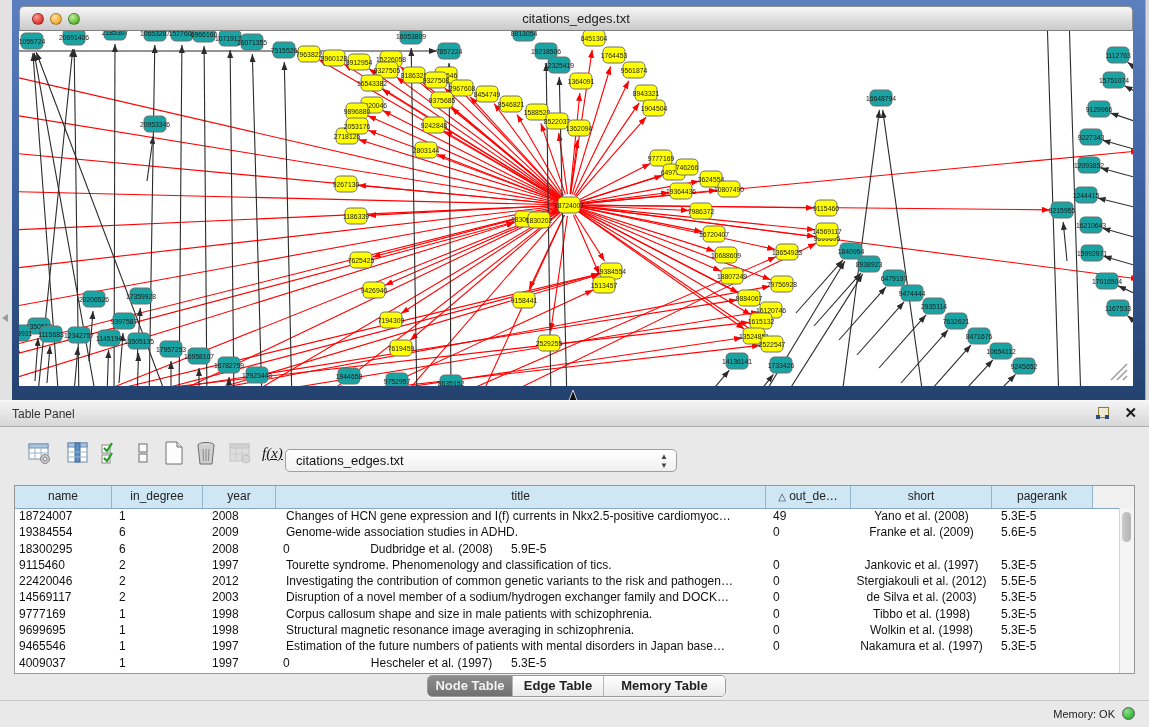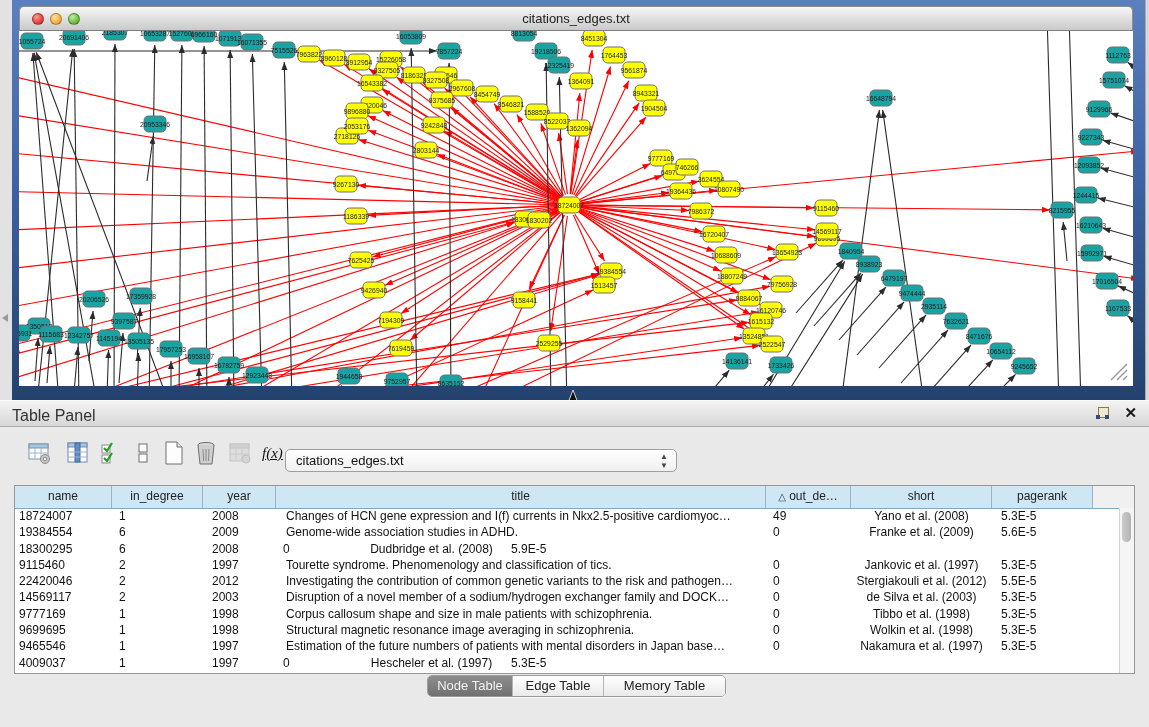--- a/index.html
+++ b/index.html
@@ -21,21 +21,21 @@
   .graph-label{font-family:"Liberation Sans",sans-serif;}
 
   
   #right-sliver{position:absolute;left:1145px;top:0;width:4px;height:400px;background:#d9d9d9;border-left:1px solid #a9a9a9;}
   #gutter-arrow{position:absolute;left:2px;top:314px;width:0;height:0;border-top:4px solid transparent;border-bottom:4px solid transparent;border-right:6px solid #9a9a9a;}
 
   
   #table-panel{position:absolute;left:0;top:400px;width:1149px;height:327px;background:#e9e9e9;}
   #tp-header{position:absolute;left:0;top:0;width:1149px;height:27px;box-sizing:border-box;
     background:linear-gradient(#f4f4f4,#d7d7d7);border-top:1px solid #fbfbfb;border-bottom:1px solid #adadad;}
-  #tp-title{position:absolute;left:12px;top:6px;font-size:16px;color:#333;}
+  #tp-title{position:absolute;left:12px;top:6px;font-size:12px;color:#333;}
   #tp-float{position:absolute;right:40px;top:6px;width:13px;height:13px;}
   #tp-float .sq1{position:absolute;left:2px;top:0;width:9px;height:9px;border:1px solid #8c7b3a;background:#efe9d2;}
   #tp-float .sq2{position:absolute;left:0;top:8px;width:4px;height:4px;background:#2f4d7c;}
   #tp-float .sq3{position:absolute;left:9px;top:8px;width:4px;height:4px;background:#2f4d7c;}
   #tp-close{position:absolute;right:12px;top:3px;font-size:15px;font-weight:bold;color:#1a1a1a;line-height:18px;}
 
   
   #tp-toolbar{position:absolute;left:0;top:27px;width:1149px;height:55px;}
   .tbi{position:absolute;top:14px;width:26px;height:26px;text-decoration:underline;}
   .tbi svg{display:block;}
@@ -58,21 +58,21 @@
   .td{box-sizing:border-box;font-size:12px;color:#111;line-height:16px;white-space:nowrap;overflow:hidden;}
   .td.c0{padding-left:4px;}.td.c1{padding-left:7px;}.td.c2{padding-left:9px;}.td.c3{padding-left:10px;}
   .td.c4{padding-left:7px;}.td.c5{text-align:center;}.td.c6{padding-left:9px;}
   #vscroll{position:absolute;right:0;top:22px;bottom:0;width:14px;background:#f5f5f5;border-left:1px solid #d3d3d3;}
   #vthumb{position:absolute;left:2px;top:4px;width:9px;height:30px;background:linear-gradient(90deg,#cbcbcb,#b3b3b3);border-radius:5px;}
 
   
   #tabs{position:absolute;left:427px;top:275px;height:20px;display:flex;border:1px solid #9a9a9a;border-radius:5px;
     overflow:hidden;background:#fff;box-shadow:0 1px 0 rgba(255,255,255,.7);}
   .tab{height:21px;line-height:20px;font-size:13px;color:#222;text-align:center;background:linear-gradient(#ffffff,#e9e9e9);
-    border-right:1px solid #b5b5b5;}
+    border-right:1px solid #b5b5b5;font-weight:bold;}
   .tab.sel{background:linear-gradient(#8d8d8d,#6f6f6f);color:#f2f2f2;}
   .tab:last-child{border-right:none;}
   #tab0{width:84px;}#tab1{width:90px;}#tab2{width:121px;}
 
   
   #statusbar{position:absolute;left:0;top:300px;width:1149px;height:27px;border-top:1px solid #c6c6c6;background:#e9e9e9;}
   #mem-label{position:absolute;right:34px;top:7px;font-size:11px;color:#222;}
   #mem-dot{position:absolute;right:14px;top:6px;width:13px;height:13px;border-radius:50%;
     background:radial-gradient(circle at 35% 30%,#8fe08f,#3dbb3d 65%,#2a942a);border:1px solid #5a5a5a;box-sizing:border-box;}
 
@@ -680,13 +680,17 @@
       <div id="vthumb"></div>
     </div>
   </div>
 
   <div id="tabs">
       <span class="tab sel" id="tab0">Node Table</span>
       <span class="tab" id="tab1">Edge Table</span>
       <span class="tab" id="tab2">Memory Table</span>
     </div>
 
+  <div id="statusbar">
+    <span id="mem-label">Memory: OK</span>
+    <span id="mem-dot"></span>
+  </div>
 </div>
 
 </body></html>

